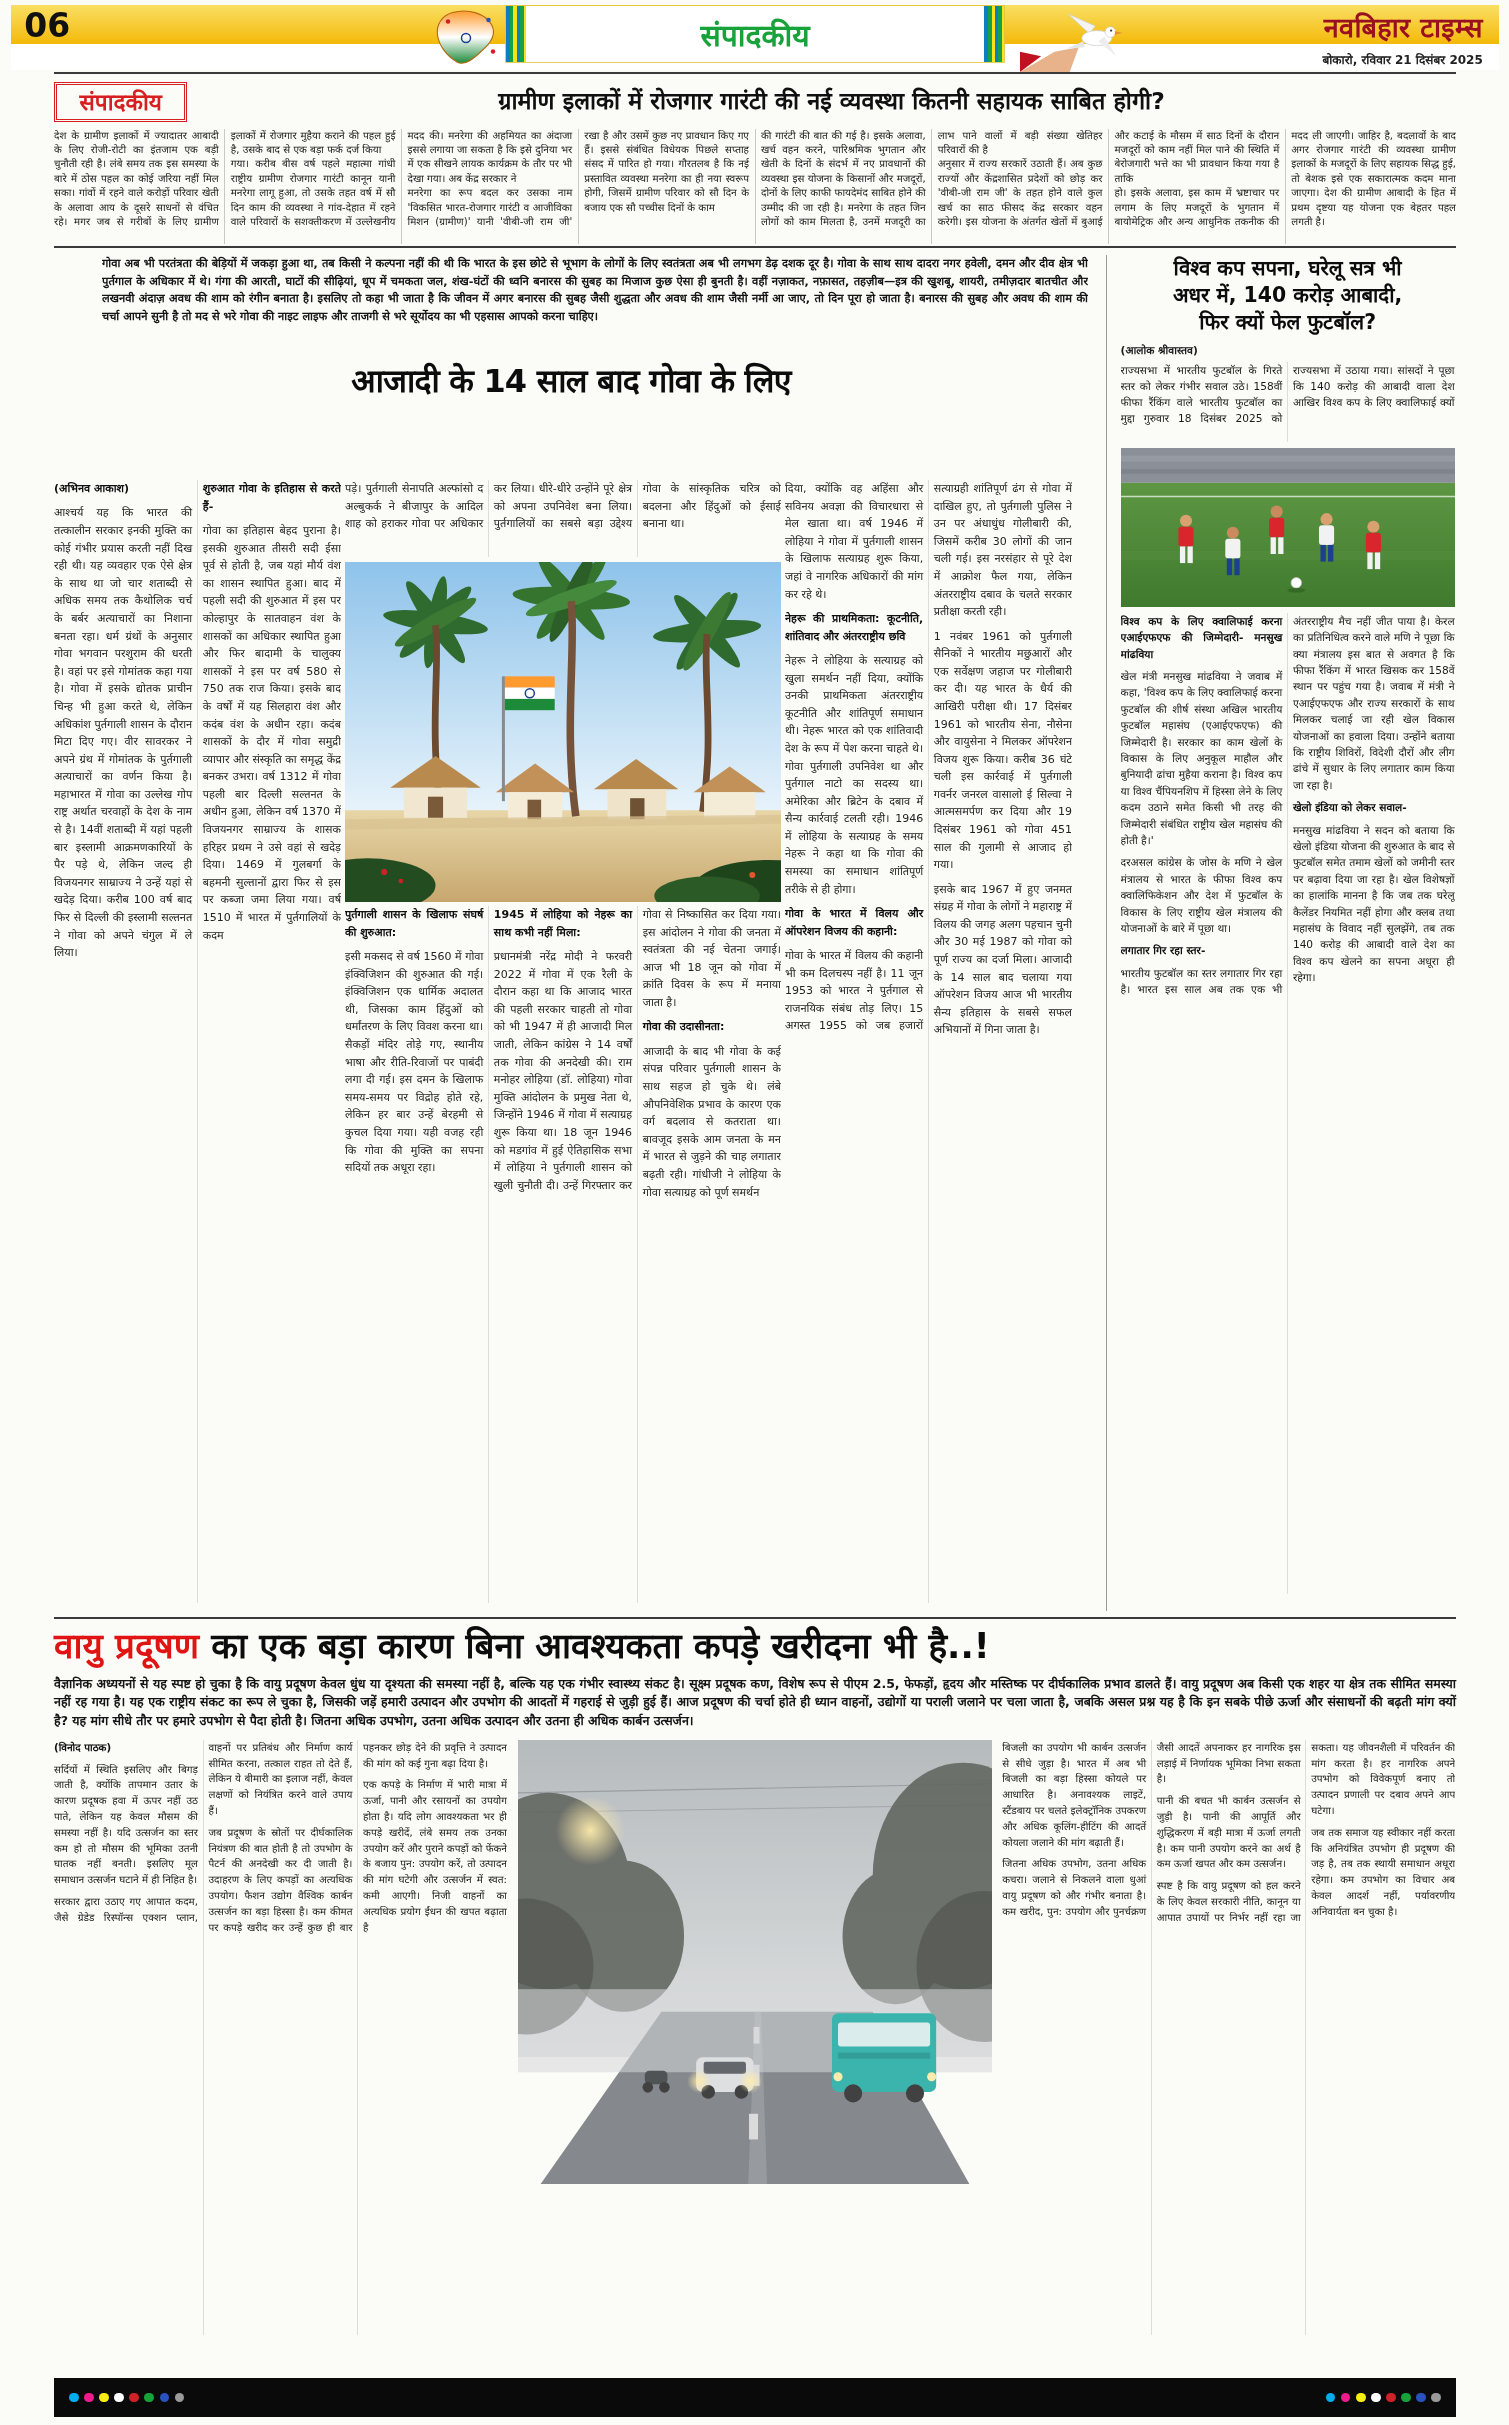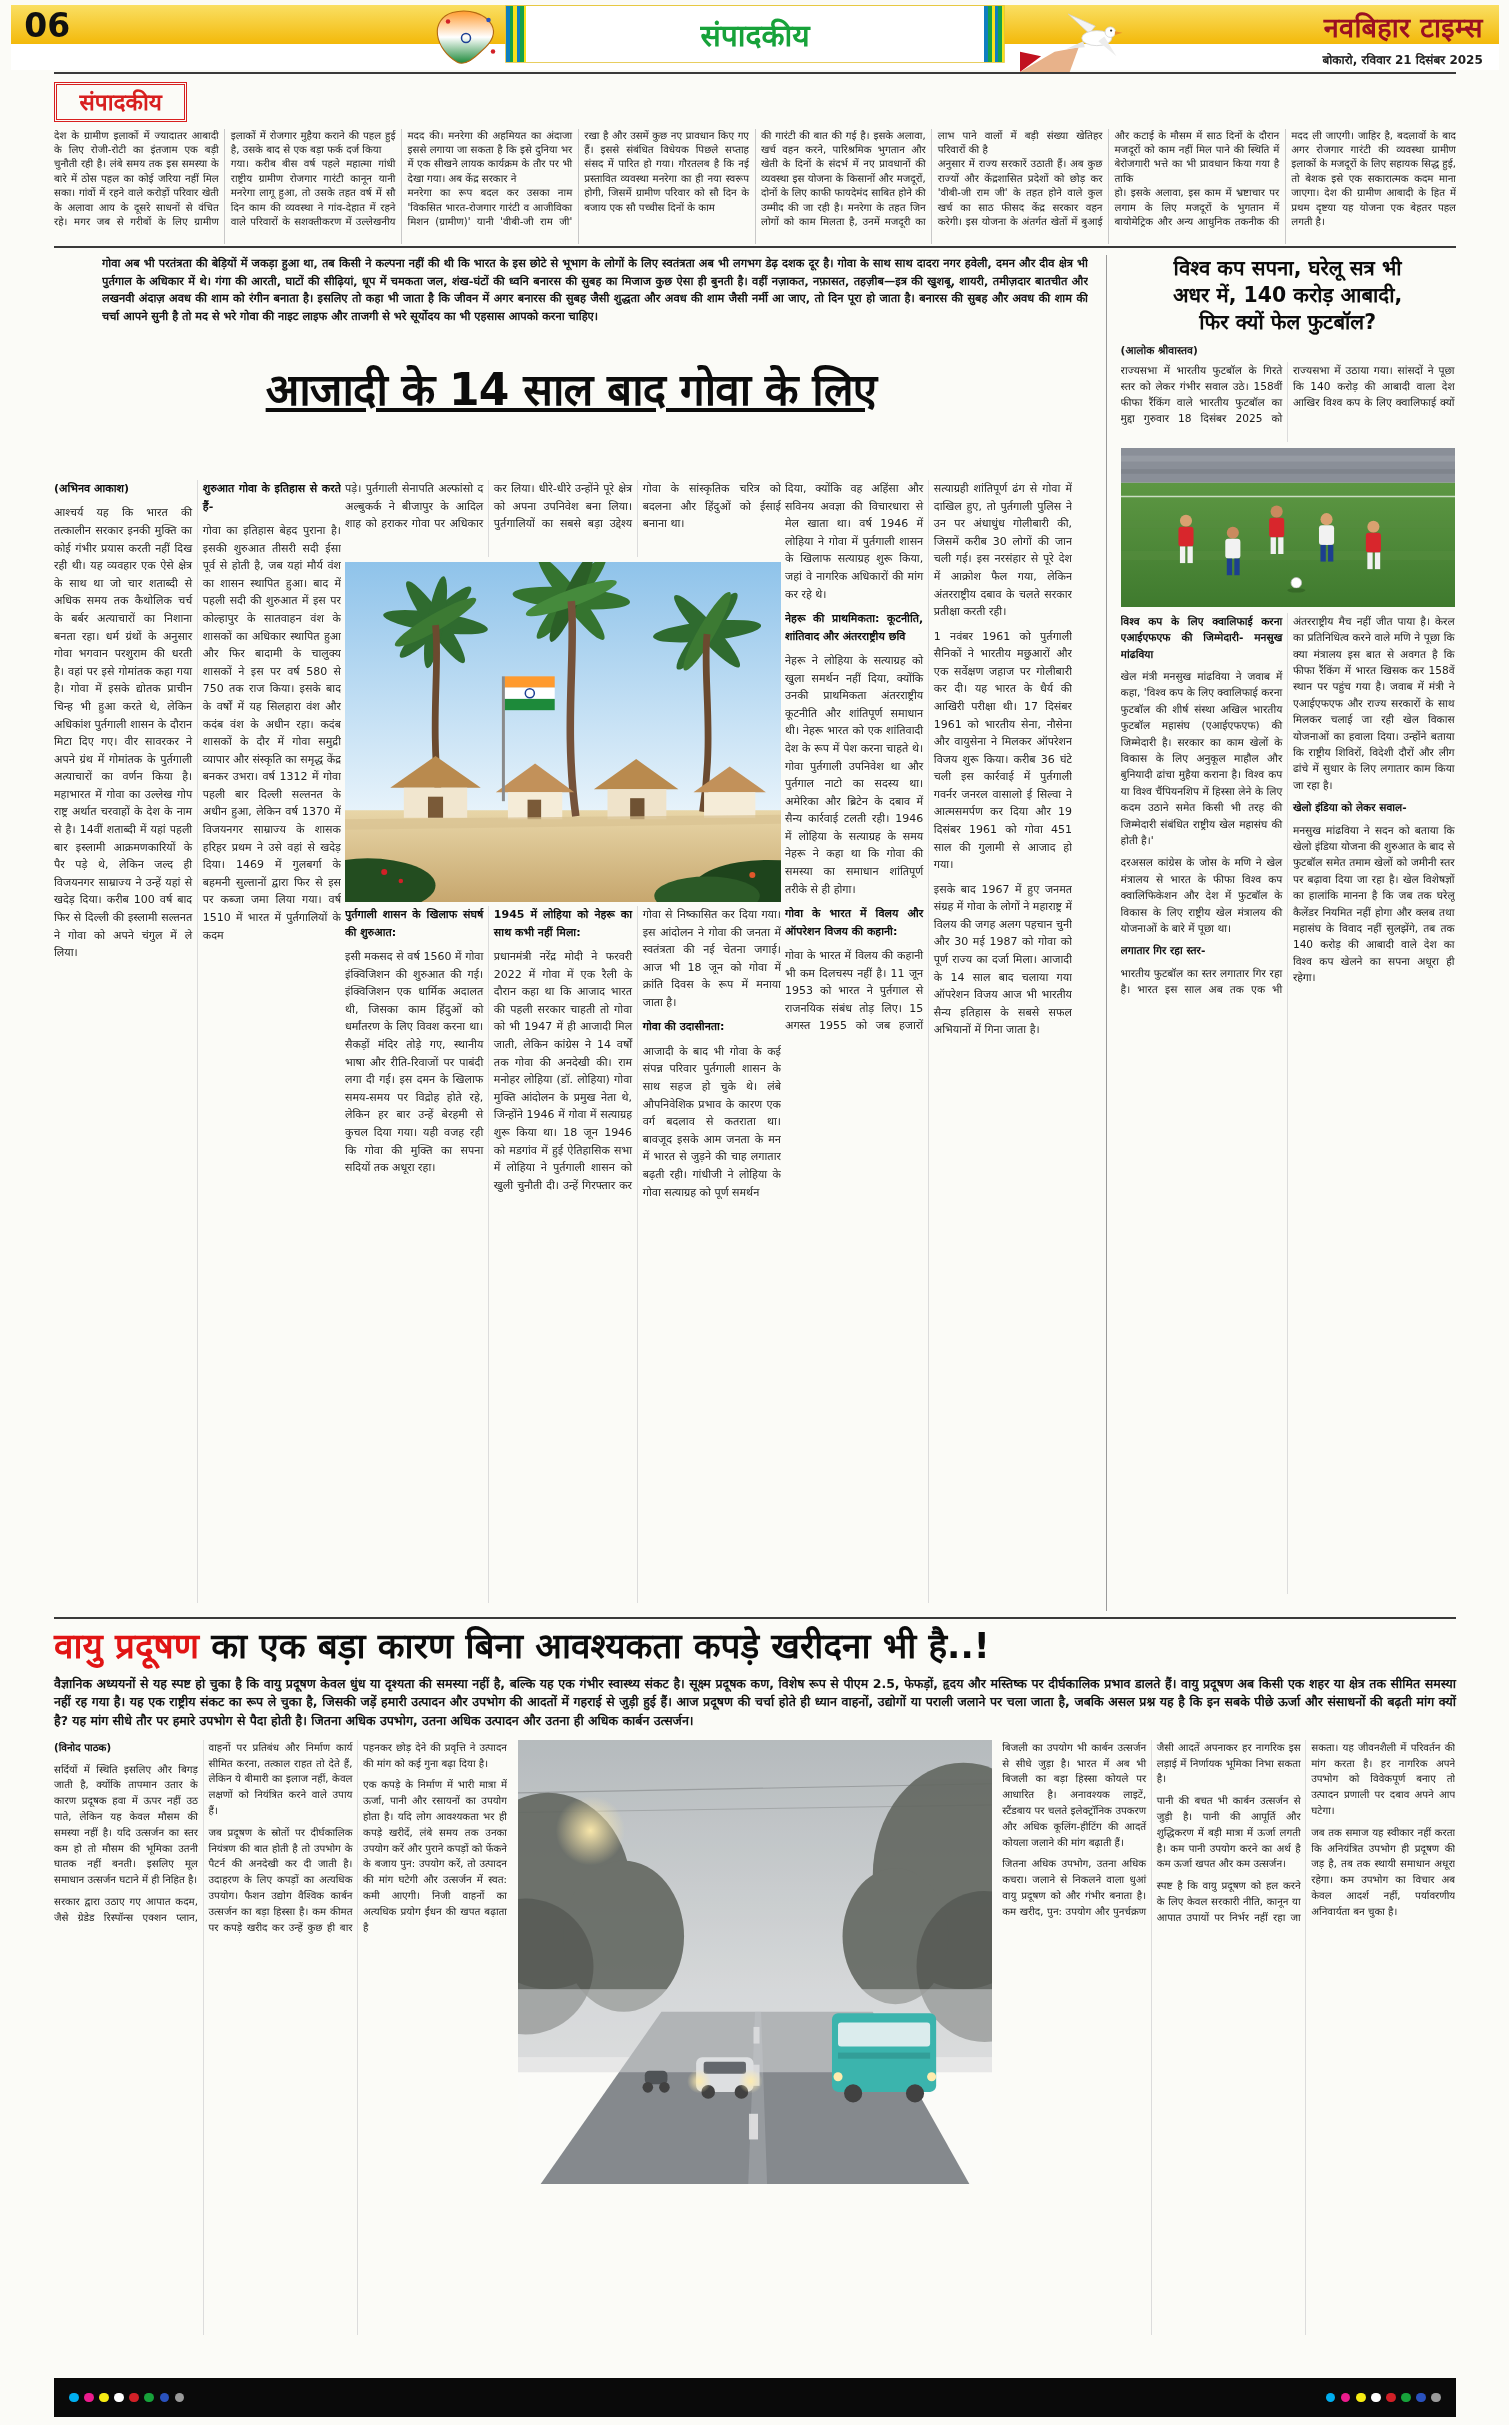--- a/index.html
+++ b/index.html
@@ -31,21 +31,21 @@
   .edbox{border:3px double #d81f1f;padding:1.5px 22.6px;color:#d81f1f;font-size:22.6px;font-weight:800;flex:0 0 auto;}
   .edhl{flex:1;text-align:center;font-size:23.4px;font-weight:800;color:#101010;line-height:1.2;}
   .edbody{margin-top:7.5px;height:115px;overflow:hidden;column-count:8;column-gap:12px;
           column-rule:0.8px solid #c8c8c8;font-size:10.2px;line-height:1.42;text-align:justify;color:#222;}
   .edbody p{margin:0;}
 
   
   .main{position:absolute;left:54px;right:54px;top:255px;height:1356px;display:flex;overflow:hidden;}
   .goa{width:1034px;flex:0 0 auto;}
   .goaintro{height:103px;overflow:hidden;font-size:11.3px;font-weight:600;line-height:1.55;text-align:justify;color:#151515;margin-left:48px;}
-  .goahl{margin-top:3px;height:119px;text-align:center;font-size:44px;font-weight:800;line-height:1.3;color:#0c0c0c;letter-spacing:-0.8px;text-decoration:underline;}
+  .goahl{margin-top:3px;height:119px;text-align:center;font-size:32px;font-weight:800;line-height:1.3;color:#0c0c0c;letter-spacing:-0.8px;}
   .goahl .red{color:#e11414;}
   .goabody{margin-top:0;height:1123px;display:flex;gap:4px;overflow:hidden;
            font-size:11px;line-height:1.6;text-align:justify;color:#222;}
   .goabody p{margin:0 0 6.8px;}
   .sub{font-weight:800;color:#101010;}
   .gb1,.gb3{width:287px;column-count:2;column-gap:10.6px;column-rule:0.8px solid #dcdcdc;overflow:hidden;}
   .gb2{width:436px;display:flex;flex-direction:column;}
   .gb2top{height:77px;overflow:hidden;column-count:3;column-gap:10.6px;column-rule:0.8px solid #dcdcdc;}
   .gb2img{height:340px;margin:4.5px 0;}
   .gb2img svg{width:100%;height:100%;display:block;}
@@ -134,20 +134,21 @@
       <div class="name">नवबिहार टाइम्स</div>
       <div class="date">बोकारो, रविवार 21 दिसंबर 2025</div>
     </div>
   </div>
 
   <div class="hrule r1"></div>
 
   <div class="edsec">
     <div class="edhead">
       <div class="edbox">संपादकीय</div>
+      <div class="edhl">ग्रामीण इलाकों में रोजगार गारंटी की नई व्यवस्था कितनी सहायक साबित होगी?</div>
     </div>
     <div class="edbody">
       <p>देश के ग्रामीण इलाकों में ज्यादातर आबादी के लिए रोजी-रोटी का इंतजाम एक बड़ी चुनौती रही है। लंबे समय तक इस समस्या के बारे में ठोस पहल का कोई जरिया नहीं मिल सका। गांवों में रहने वाले करोड़ों परिवार खेती के अलावा आय के दूसरे साधनों से वंचित रहे। मगर जब से गरीबों के लिए ग्रामीण इलाकों में रोजगार मुहैया कराने की पहल हुई है, उसके बाद से एक बड़ा फर्क दर्ज किया</p>
       <p>गया। करीब बीस वर्ष पहले महात्मा गांधी राष्ट्रीय ग्रामीण रोजगार गारंटी कानून यानी मनरेगा लागू हुआ, तो उसके तहत वर्ष में सौ दिन काम की व्यवस्था ने गांव-देहात में रहने वाले परिवारों के सशक्तीकरण में उल्लेखनीय मदद की। मनरेगा की अहमियत का अंदाजा इससे लगाया जा सकता है कि इसे दुनिया भर में एक सीखने लायक कार्यक्रम के तौर पर भी देखा गया। अब केंद्र सरकार ने</p>
       <p>मनरेगा का रूप बदल कर उसका नाम 'विकसित भारत-रोजगार गारंटी व आजीविका मिशन (ग्रामीण)' यानी 'वीबी-जी राम जी' रखा है और उसमें कुछ नए प्रावधान किए गए हैं। इससे संबंधित विधेयक पिछले सप्ताह संसद में पारित हो गया। गौरतलब है कि नई प्रस्तावित व्यवस्था मनरेगा का ही नया स्वरूप होगी, जिसमें ग्रामीण परिवार को सौ दिन के बजाय एक सौ पच्चीस दिनों के काम</p>
       <p>की गारंटी की बात की गई है। इसके अलावा, खर्च वहन करने, पारिश्रमिक भुगतान और खेती के दिनों के संदर्भ में नए प्रावधानों की व्यवस्था इस योजना के किसानों और मजदूरों, दोनों के लिए काफी फायदेमंद साबित होने की उम्मीद की जा रही है। मनरेगा के तहत जिन लोगों को काम मिलता है, उनमें मजदूरी का लाभ पाने वालों में बड़ी संख्या खेतिहर परिवारों की है</p>
       <p>अनुसार में राज्य सरकारें उठाती हैं। अब कुछ राज्यों और केंद्रशासित प्रदेशों को छोड़ कर 'वीबी-जी राम जी' के तहत होने वाले कुल खर्च का साठ फीसद केंद्र सरकार वहन करेगी। इस योजना के अंतर्गत खेतों में बुआई और कटाई के मौसम में साठ दिनों के दौरान मजदूरों को काम नहीं मिल पाने की स्थिति में बेरोजगारी भत्ते का भी प्रावधान किया गया है ताकि</p>
       <p>हो। इसके अलावा, इस काम में भ्रष्टाचार पर लगाम के लिए मजदूरों के भुगतान में बायोमेट्रिक और अन्य आधुनिक तकनीक की मदद ली जाएगी। जाहिर है, बदलावों के बाद अगर रोजगार गारंटी की व्यवस्था ग्रामीण इलाकों के मजदूरों के लिए सहायक सिद्ध हुई, तो बेशक इसे एक सकारात्मक कदम माना जाएगा। देश की ग्रामीण आबादी के हित में प्रथम दृष्टया यह योजना एक बेहतर पहल लगती है।</p>
 
     </div>

